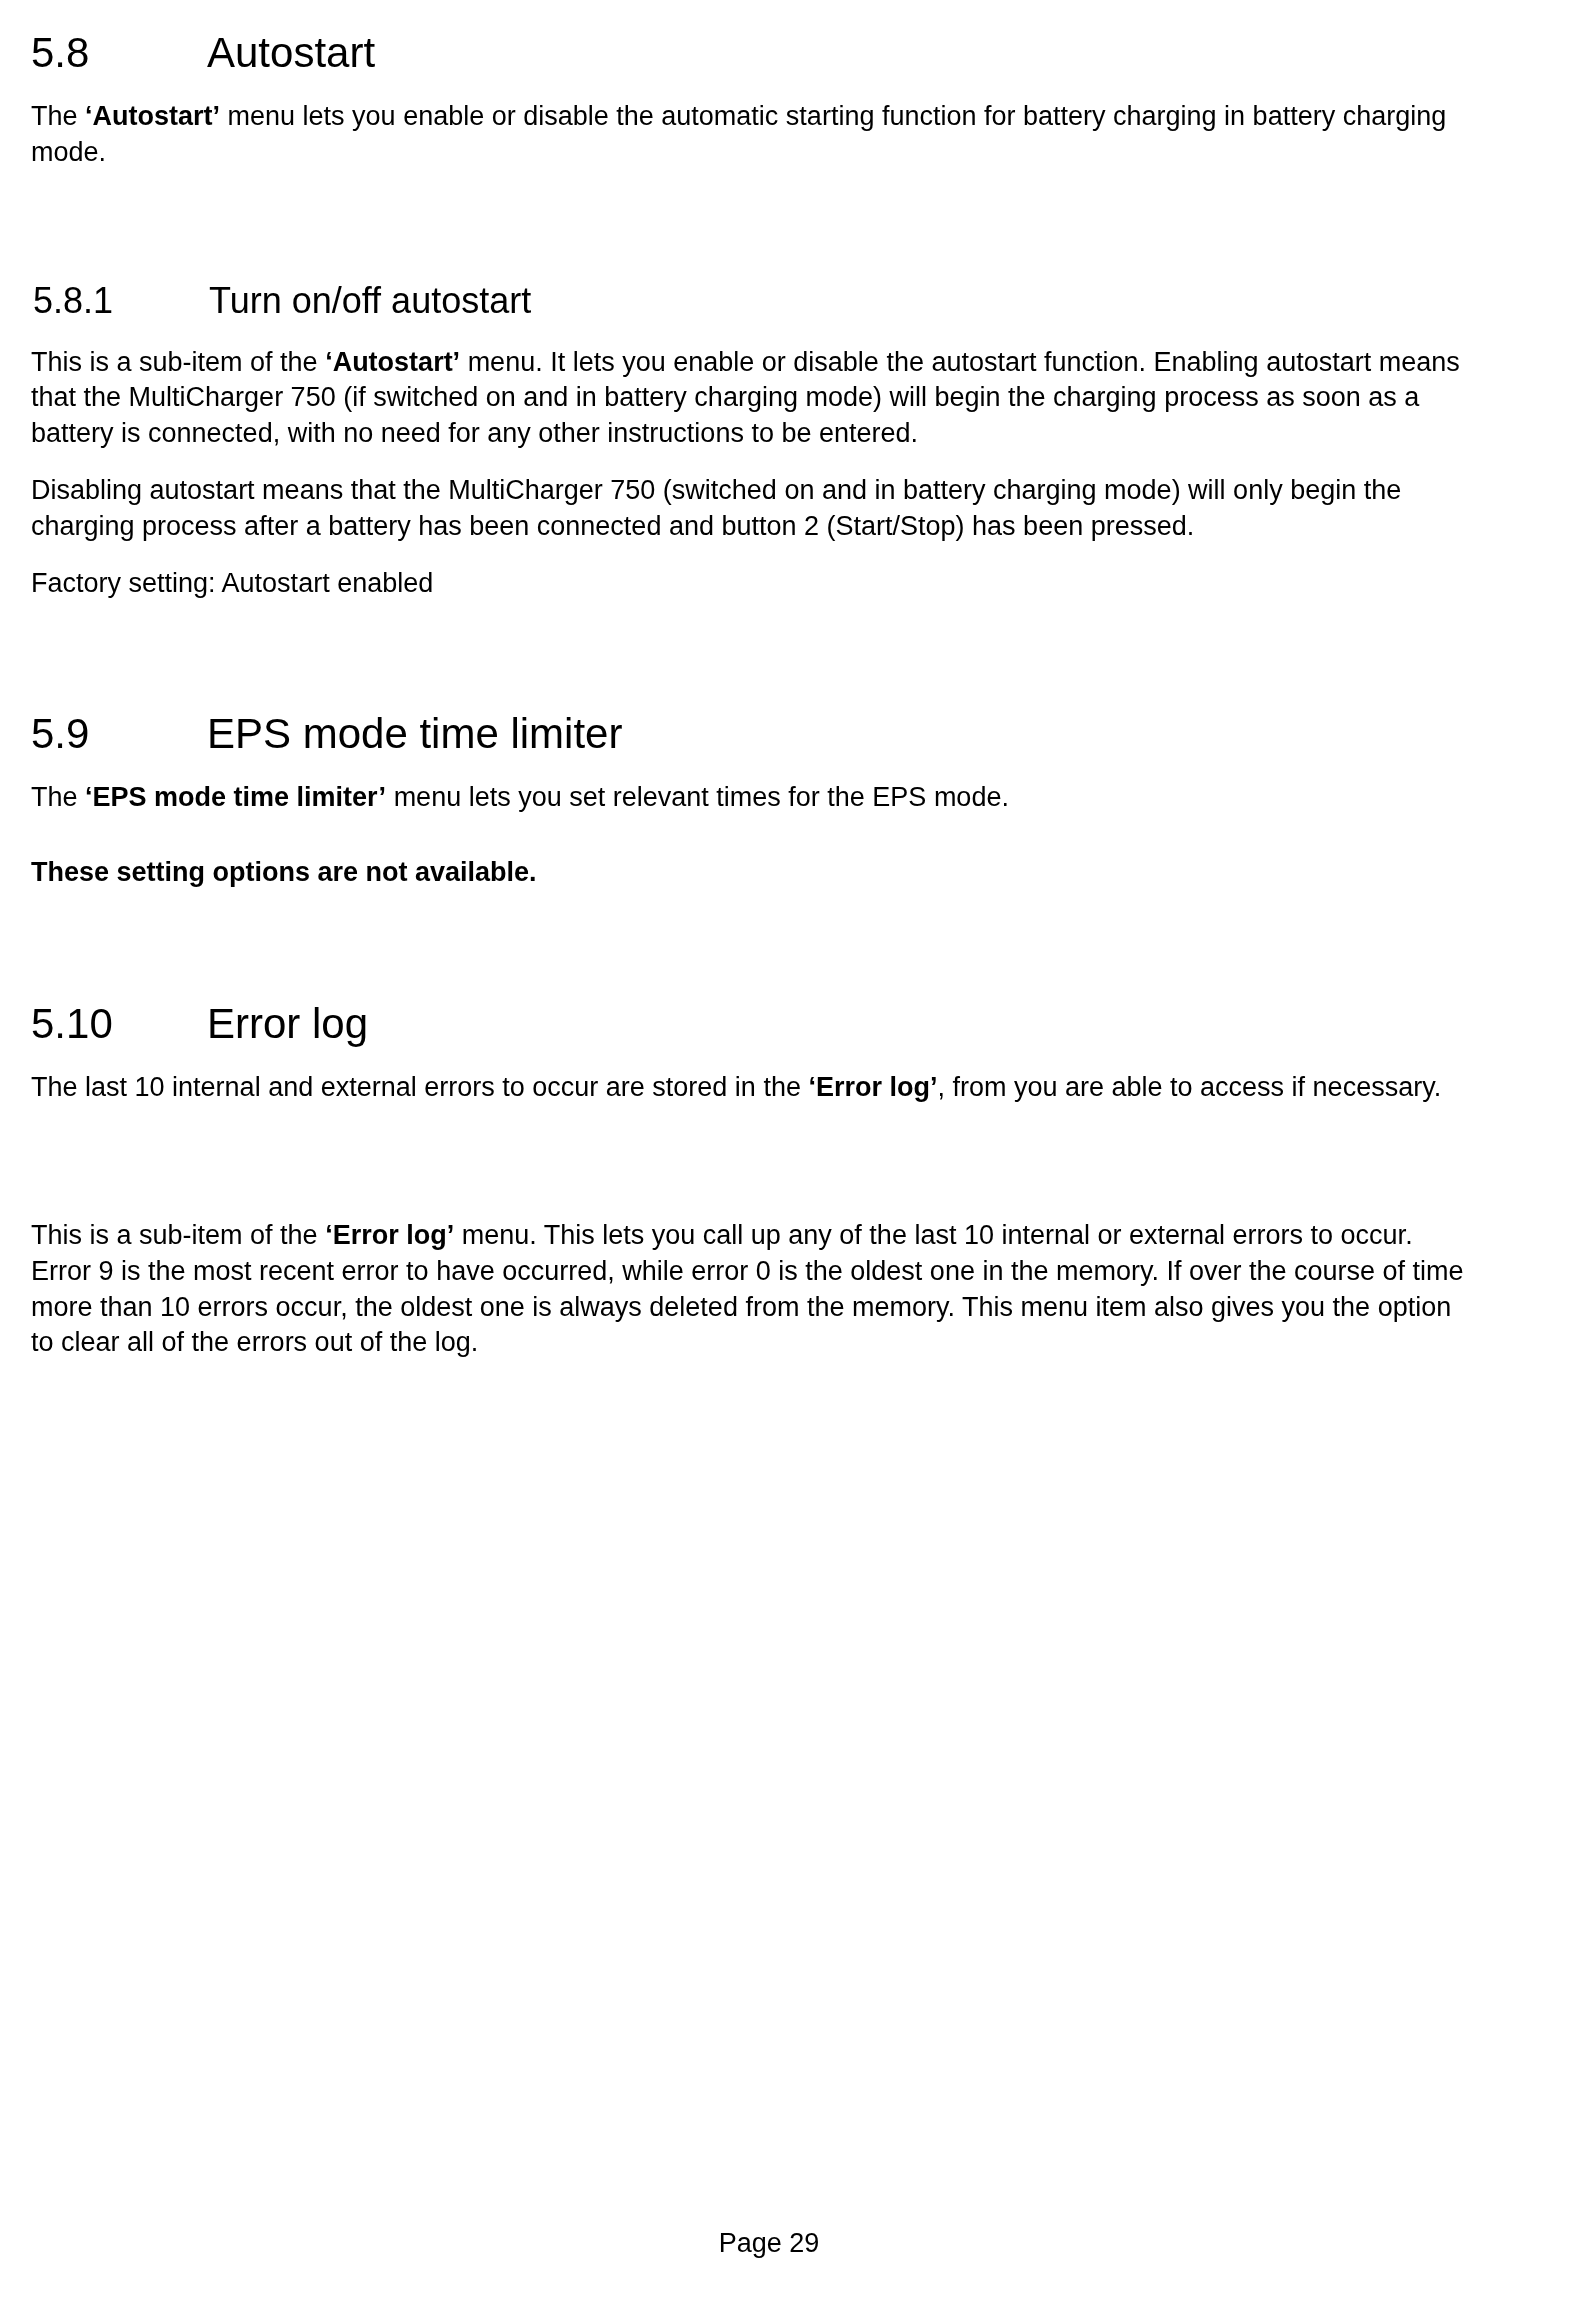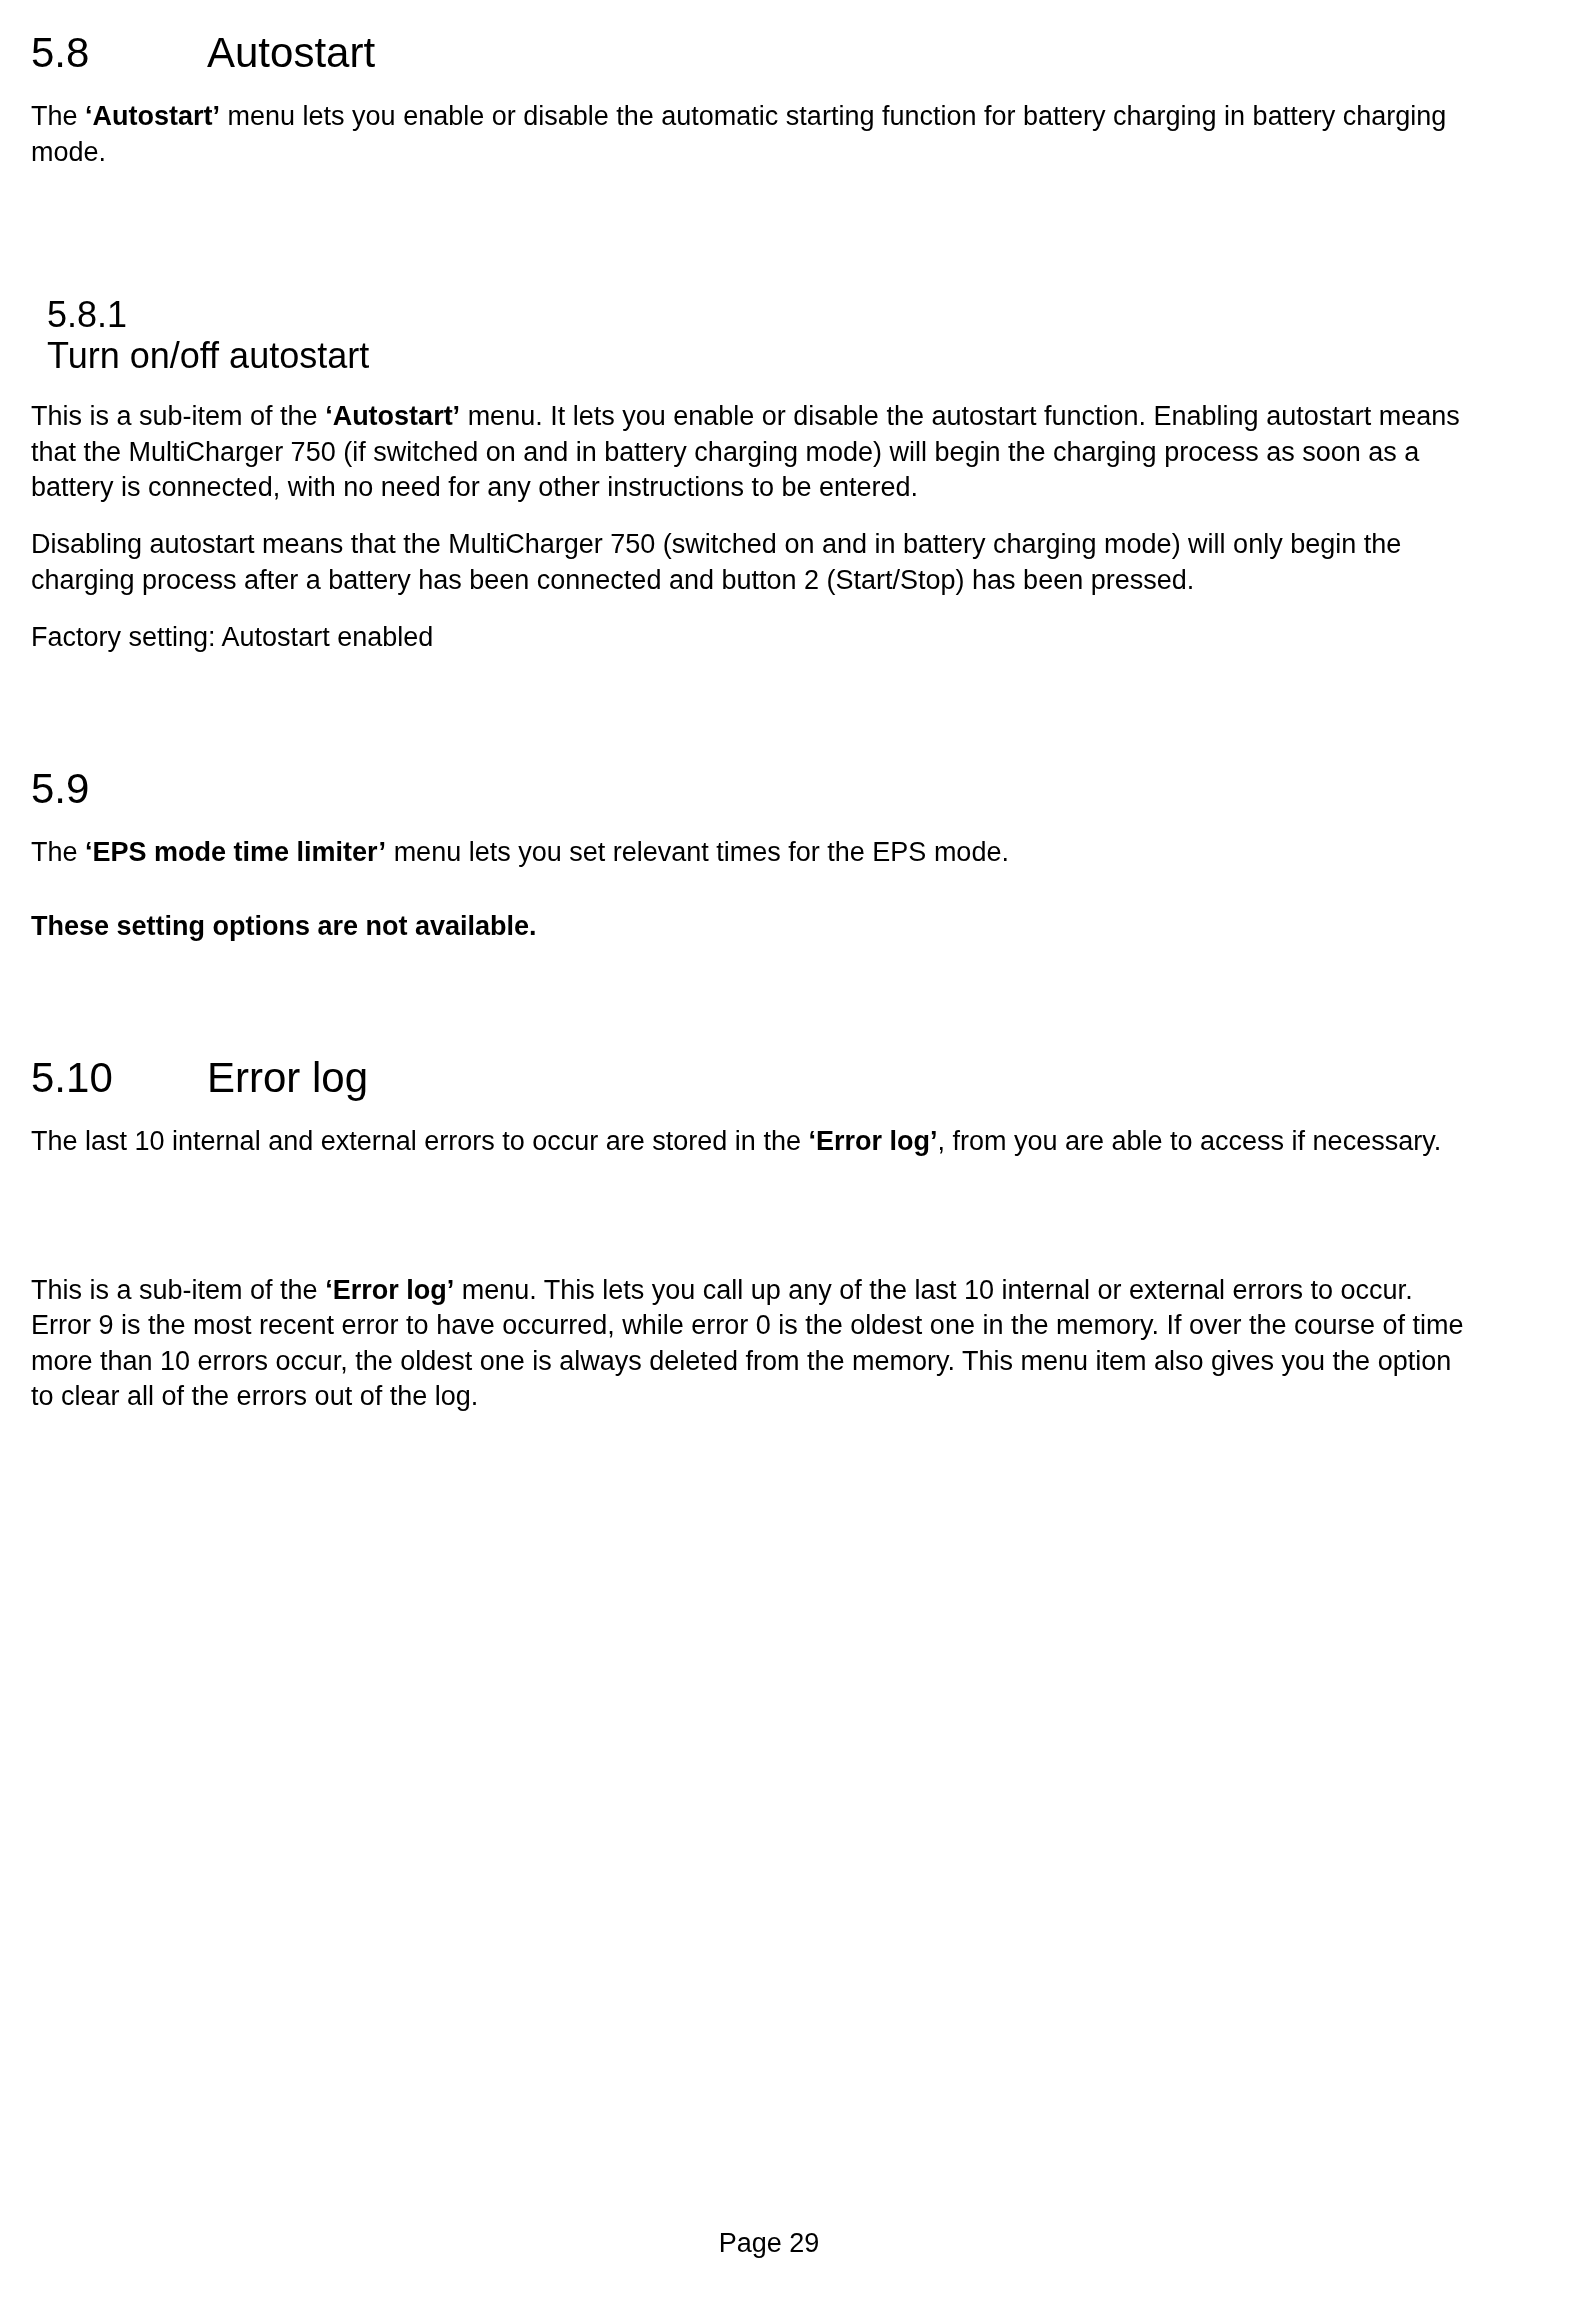--- a/index.html
+++ b/index.html
@@ -30,24 +30,23 @@
     align-items: baseline;
   }
   .h2 .num {
     display: inline-block;
     min-width: 176px;
   }
   .h3 {
     font-size: 36px;
     font-weight: 400;
     line-height: 1.12;
-    margin: 16px;
+    margin: 2px;
     display: flex;
     align-items: baseline;
-    flex-direction: column;
   }
   .h3 .num {
     display: inline-block;
     min-width: 176px;
   }
   p {
     font-size: 27px;
     line-height: 1.32;
     margin: 0;
   }
@@ -92,20 +91,21 @@
     <div class="gap-s"></div>
     <p><span>Disabling autostart means that the MultiCharger 750 (switched on and in battery charging mode) will only begin the charging process after a battery has been connected and button 2 (Start/Stop) has been pressed.</span></p>
     <div class="gap-s"></div>
     <p><span>Factory setting: Autostart enabled</span></p>
   </div>
 
   <div class="gap-xl"></div>
 
   <h2 class="h2">
     <span class="num">5.9</span>
+    <span>EPS mode time limiter</span>
   </h2>
   <div class="body-block">
     <p><span>The </span><b>‘EPS mode time limiter’</b><span> menu lets you set relevant times for the EPS mode.</span></p>
     <div class="gap-m"></div>
     <p><b>These setting options are not available.</b></p>
   </div>
 
   <div class="gap-xl"></div>
 
   <h2 class="h2">

